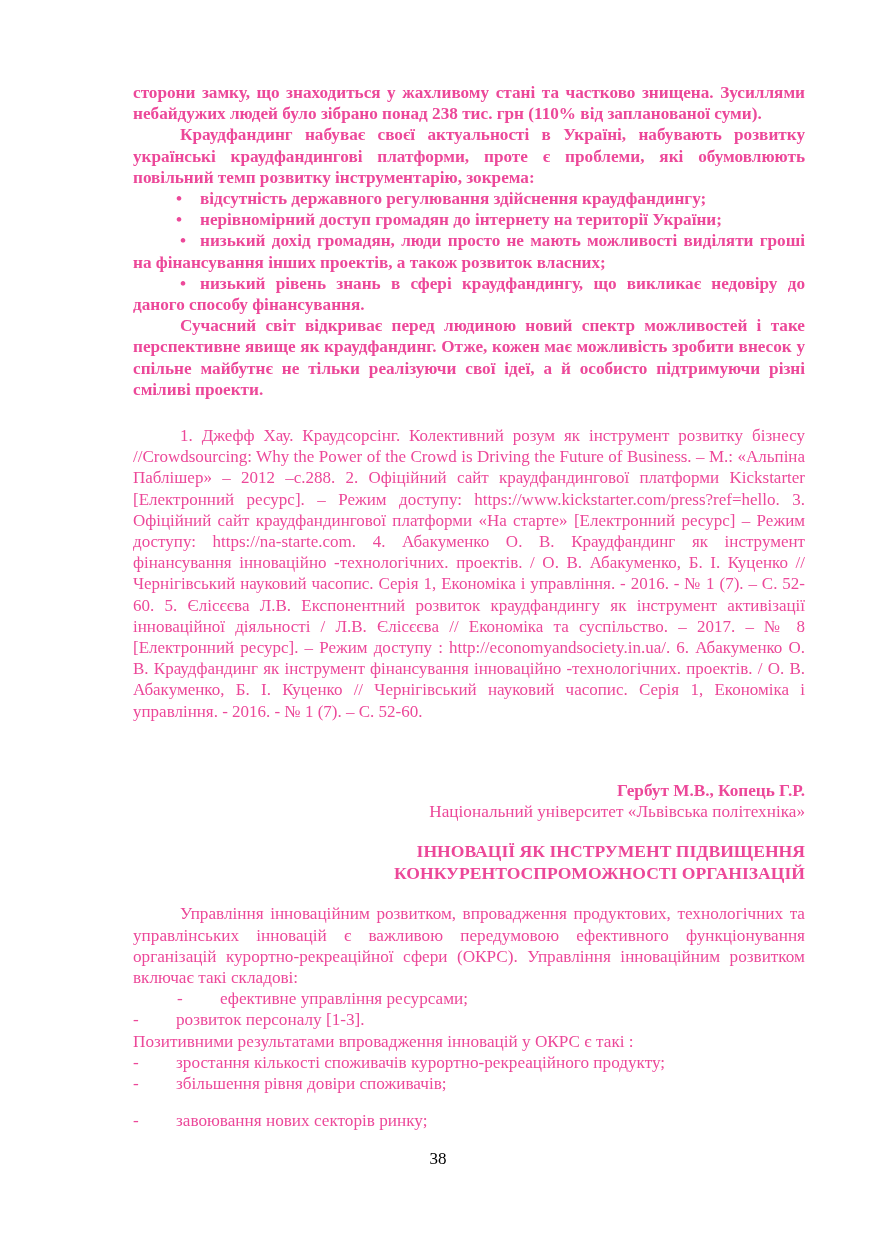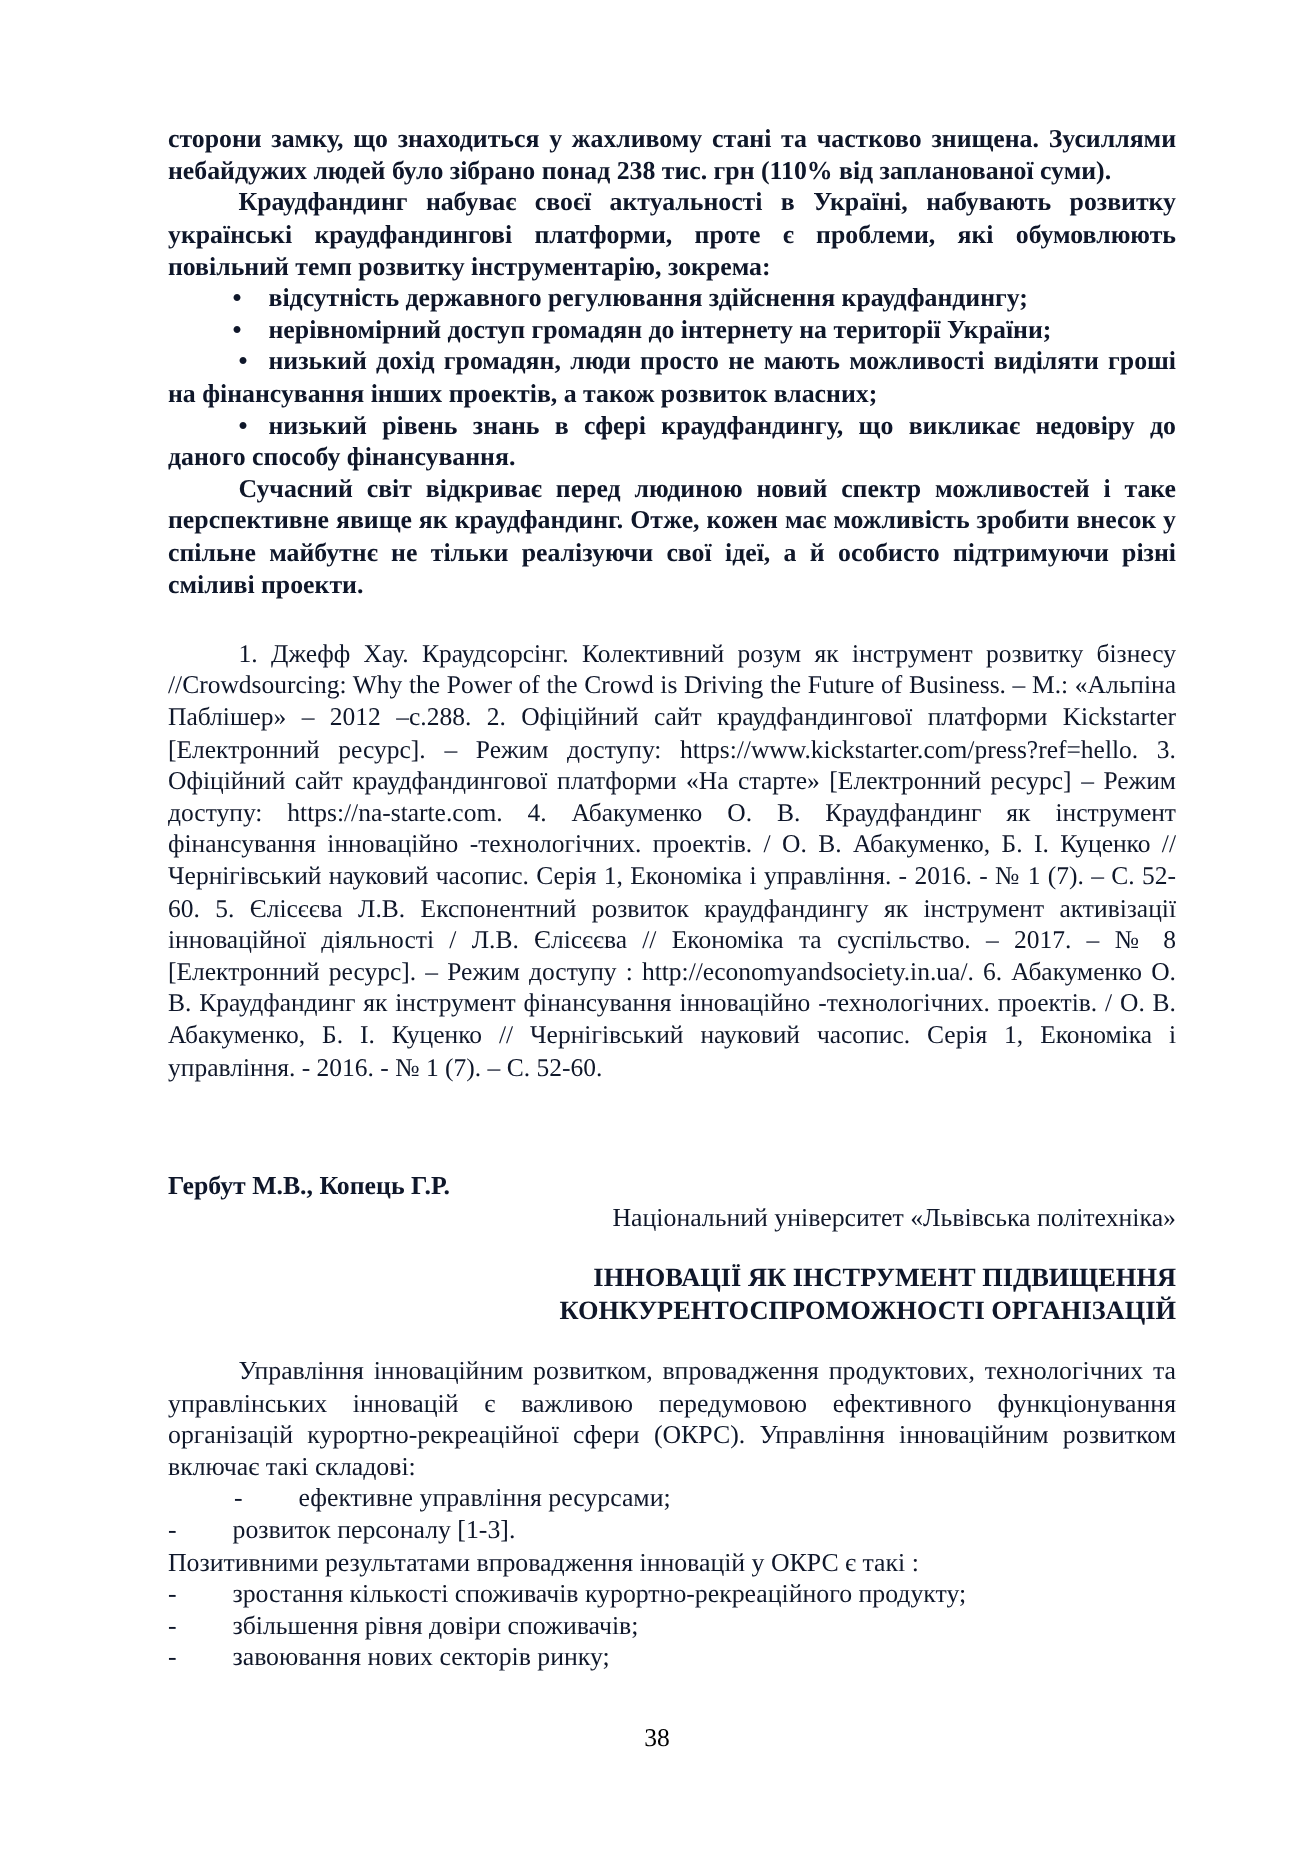--- a/index.html
+++ b/index.html
@@ -1,29 +1,29 @@
 <!DOCTYPE html>
 <html><head>
 <meta charset="utf-8">
 <style>
   html, body { margin: 0; padding: 0; background: #ffffff; }
   body { width: 876px; height: 1240px; position: relative; overflow: hidden; }
   .page {
-    position: absolute; left: 112px; top: 82px; width: 672px;
-    font-family: "Liberation Serif", serif; color: #0f172a;
+    position: absolute; left: 133px; top: 82px; width: 672px;
+    font-family: "Liberation Serif", serif; color: #ec4899;
     font-size: 17.2px; line-height: 21.2px;
   }
   .bold { font-weight: bold; }
   p { margin: 0; text-align: justify; }
   .indent { text-indent: 47px; }
   .bullet { padding-left: 67px; text-indent: -24px; text-align: justify; }
   .bullet .mark { display: inline-block; width: 24px; text-indent: 0; }
   .refs { margin-top: 25px; text-align: justify; font-size: 17px; line-height: 21.2px; }
   .refs span.ind { display: inline-block; width: 47px; }
-  .author { margin-top: 58px; font-weight: bold; }
+  .author { margin-top: 58px; text-align: right; font-weight: bold; }
   .affil { text-align: right; }
   .title { margin-top: 19px; text-align: right; font-weight: bold; font-size: 17.6px; line-height: 21.5px; }
   .body2 { margin-top: 19px; }
   .dash { padding-left: 43px; text-indent: -43px; }
   .dash .mark { display: inline-block; width: 43px; text-indent: 0; }
   .pagenum { position: absolute; left: 0; width: 876px; top: 1149px; text-align: center;
     font-family: "Liberation Serif", serif; font-size: 17px; }
 </style>
 </head>
 <body>
@@ -49,17 +49,17 @@
     <div>КОНКУРЕНТОСПРОМОЖНОСТІ ОРГАНІЗАЦІЙ</div>
   </div>
 
   <div class="body2">
     <p class="indent">Управління інноваційним розвитком, впровадження продуктових, технологічних та управлінських інновацій є важливою передумовою ефективного функціонування організацій курортно-рекреаційної сфери (ОКРС). Управління інноваційним розвитком включає такі складові:</p>
     <p class="dash" style="padding-left:87px;text-indent:-43px;"><span class="mark">-</span><span>ефективне управління ресурсами;</span></p>
     <p class="dash" style="padding-left:43px;"><span class="mark">-</span><span>розвиток персоналу  [1-3].</span></p>
     <p>Позитивними результатами впровадження інновацій у ОКРС є такі :</p>
     <p class="dash" style="padding-left:43px;"><span class="mark">-</span><span>зростання кількості споживачів  курортно-рекреаційного продукту;</span></p>
     <p class="dash" style="padding-left:43px;"><span class="mark">-</span><span>збільшення рівня довіри споживачів;</span></p>
-    <p class="dash" style="padding-left:43px;"><span class="mark">-</span><span>завоювання нових секторів ринку;</span></p>
+    <p class="dash" style="padding-left:43px;margin-top:16px;"><span class="mark">-</span><span>завоювання нових секторів ринку;</span></p>
   </div>
 </div>
 
 <div class="pagenum">38</div>
 
 </body></html>

